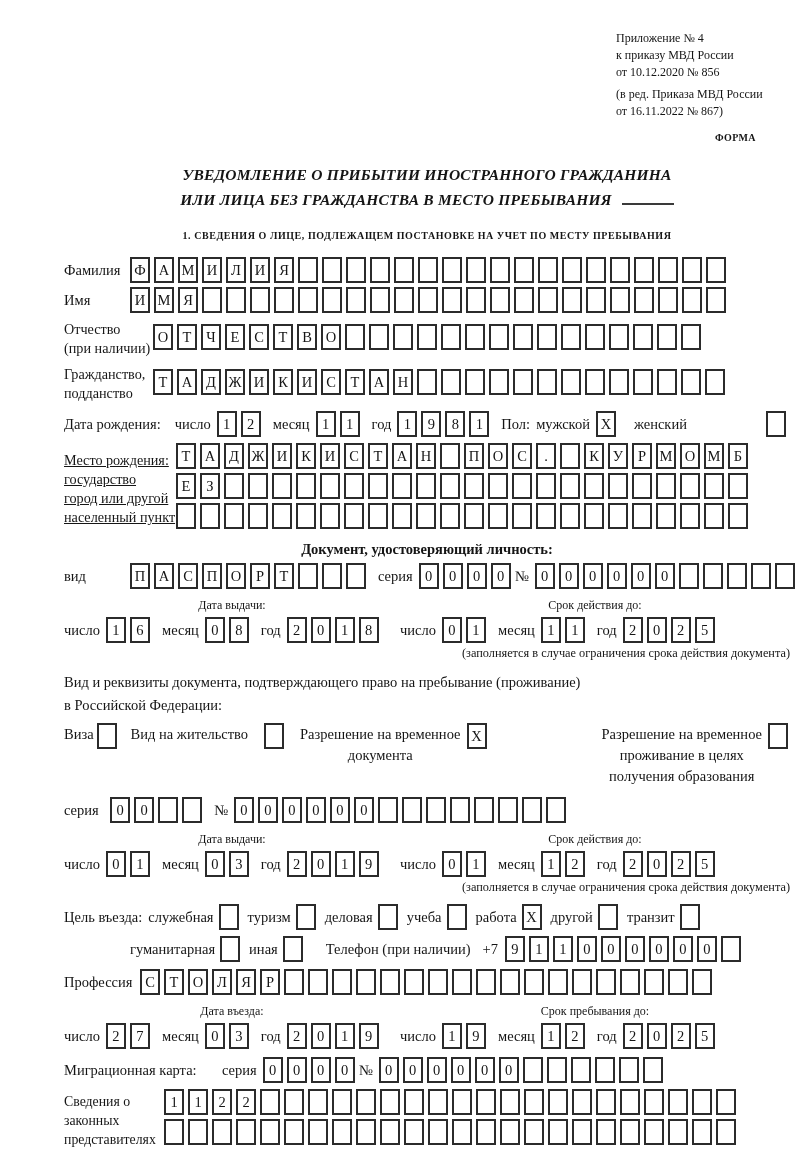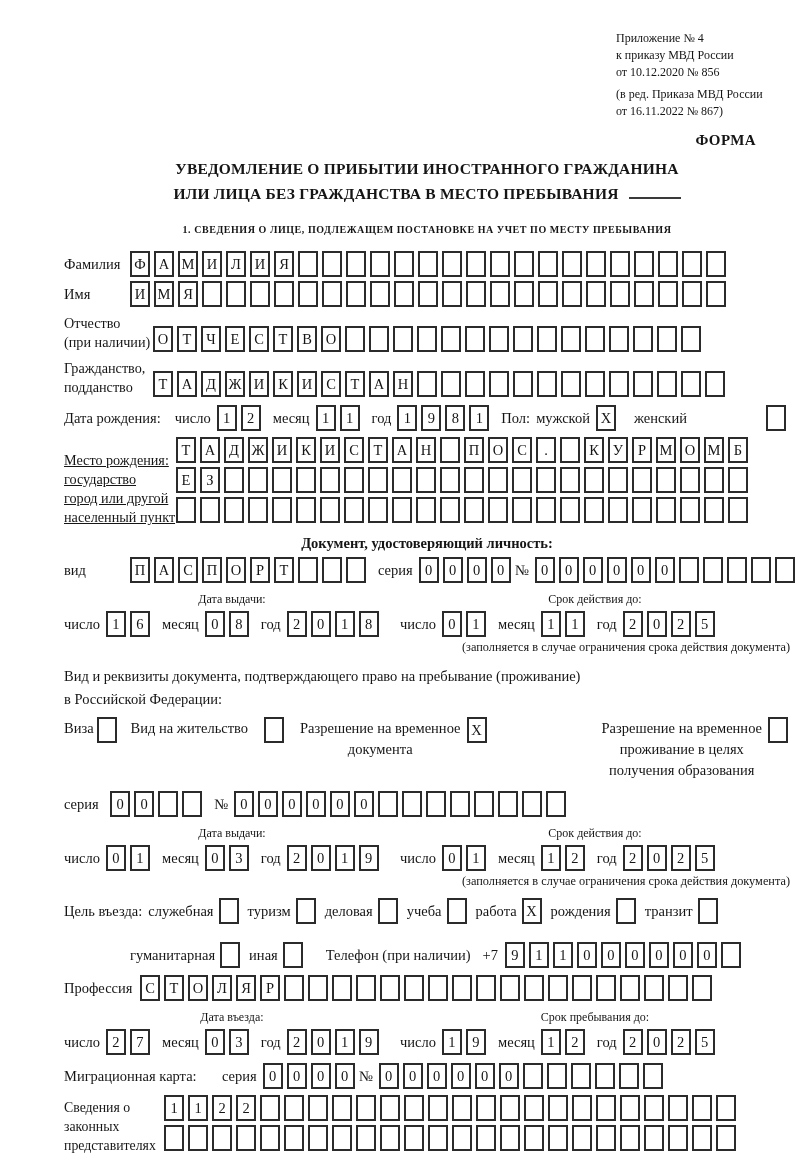--- a/index.html
+++ b/index.html
@@ -5,28 +5,28 @@
   * { box-sizing: border-box; }
   html,body { margin:0; padding:0; }
   body {
     width:800px; height:1163px; background:#ffffff; color:#151515;
     font-family:"Liberation Serif","DejaVu Serif",serif; font-size:14.5px; overflow:hidden;
   }
   .page { width:800px; height:1163px; padding:30px 10px 8px 64px; position:relative; }
 
   .hdr { margin-left:552px; font-size:12px; line-height:1.42; }
   .hdr .ed { margin-top:5px; }
-  .forma { text-align:right; margin:12px 34px 0 0; font-weight:bold; font-size:15px; letter-spacing:.4px; }
-
-  .title { text-align:center; font-weight:bold; font-size:15.5px; margin-top:8px; line-height:1.6; letter-spacing:.2px; }
+  .forma { text-align:right; margin:12px 34px 0 0; font-weight:bold; font-size:10px; letter-spacing:.4px; }
+
+  .title { text-align:center; font-weight:bold; font-size:15.5px; margin-top:20px; line-height:1.6; letter-spacing:.2px;font-style:italic; }
   .blank { display:inline-block; width:52px; height:15px; border-bottom:2.2px solid #3a3a3a; margin-left:10px; }
 
   .sec { text-align:center; font-weight:bold; font-size:10px; margin-top:17px; letter-spacing:.55px; white-space:nowrap; }
 
-  .frow { display:flex; align-items:flex-end; margin-top:4px; }
+  .frow { display:flex; align-items:center; margin-top:4px; }
   .lbl { flex:none; line-height:26px; }
   .lbl2 { flex:none; line-height:19px; padding-top:3px; font-size:14.2px; }
   .cells { display:inline-flex; flex:none; }
   .cell {
     flex:none; width:20px; height:26px; border:2px solid #2b2b2b; margin-right:4px;
     text-align:center; font-size:14.5px; line-height:22px; background:#fff;
   }
   .cb { display:inline-block; vertical-align:middle; }
   .sub { flex:none; margin-right:6px; line-height:26px; }
   .gap { margin-left:8px; }
@@ -548,30 +548,30 @@
     </span>
     <span class="pair">
       <span class="plbl">учеба</span>
       <span class="cell cb"></span>
     </span>
     <span class="pair">
       <span class="plbl">работа</span>
       <span class="cell cb">X</span>
     </span>
     <span class="pair">
-      <span class="plbl">рождения</span>
+      <span class="plbl">другой</span>
       <span class="cell cb"></span>
     </span>
     <span class="pair" style="margin-right:0;">
       <span class="plbl">транзит</span>
       <span class="cell cb"></span>
     </span>
   </div>
 
-  <div class="frow" style="margin-top:18px; padding-left:66px;">
+  <div class="frow" style="margin-top:6px; padding-left:66px;">
     <span class="pair">
       <span class="plbl">гуманитарная</span>
       <span class="cell cb"></span>
     </span>
     <span class="pair">
       <span class="plbl">иная</span>
       <span class="cell cb"></span>
     </span>
     <span class="phone-group">
       <span>Телефон (при наличии)</span>

